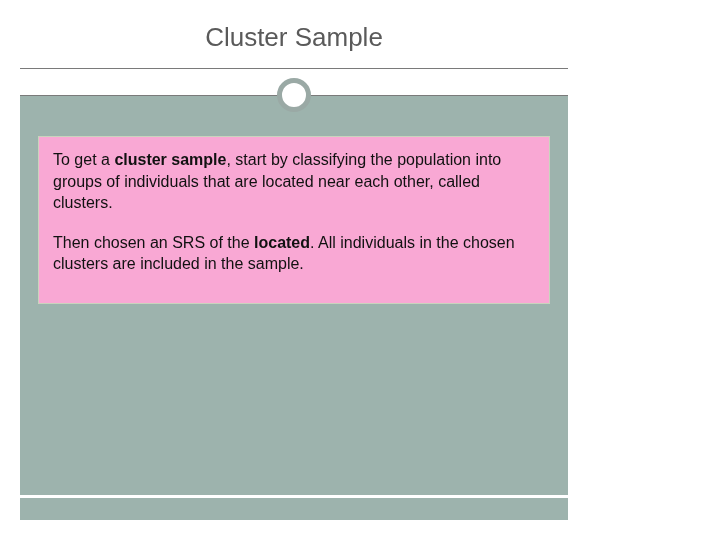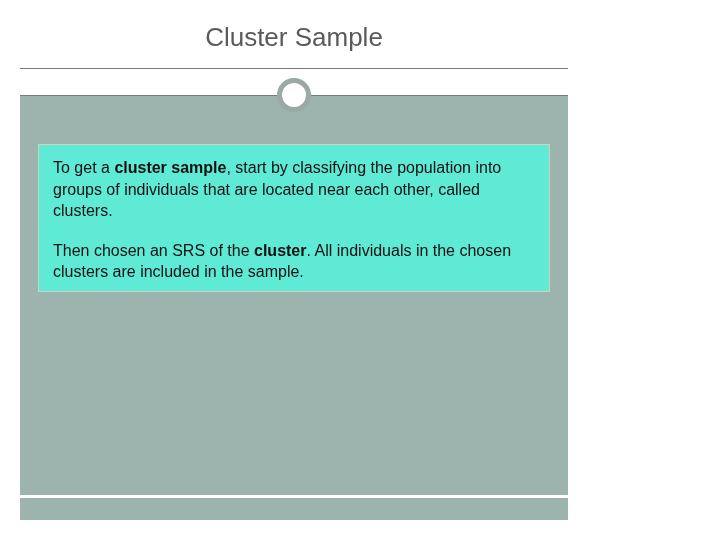--- a/index.html
+++ b/index.html
@@ -65,24 +65,23 @@
     right: 20px;
     bottom: 45px;
     background: #9db3ad;
   }
 
   .content-box {
     position: absolute;
     top: 136px;
     left: 38px;
     right: 38px;
-    background: #5eead4;
+    background: #f9a8d4;
     border: 1px solid #c9d4bd;
-    padding: 12px 14px 4px 14px;
-    margin-top: 8px;
+    padding: 12px 14px 24px 14px;
   }
 
   .para {
     font-size: 16px;
     line-height: 1.35;
     color: #111;
     margin-bottom: 18px;
   }
   .para:last-child { margin-bottom: 4px; }
 
@@ -109,19 +108,19 @@
   <div class="rule-mid"></div>
   <div class="ring"></div>
 
   <div class="body-bg"></div>
 
   <div class="content-box">
     <p class="para">
       <span>To get a </span><span class="bold">cluster sample</span><span>, start by classifying the population into groups of individuals that are located near each other, called clusters.</span>
     </p>
     <p class="para">
-      <span>Then chosen an SRS of the </span><span class="bold">cluster</span><span>. All individuals in the chosen clusters are included in the sample.</span>
+      <span>Then chosen an SRS of the </span><span class="bold">located</span><span>. All individuals in the chosen clusters are included in the sample.</span>
     </p>
   </div>
 
   <div class="footer-bar"></div>
 
 </div>
 
 </body></html>

